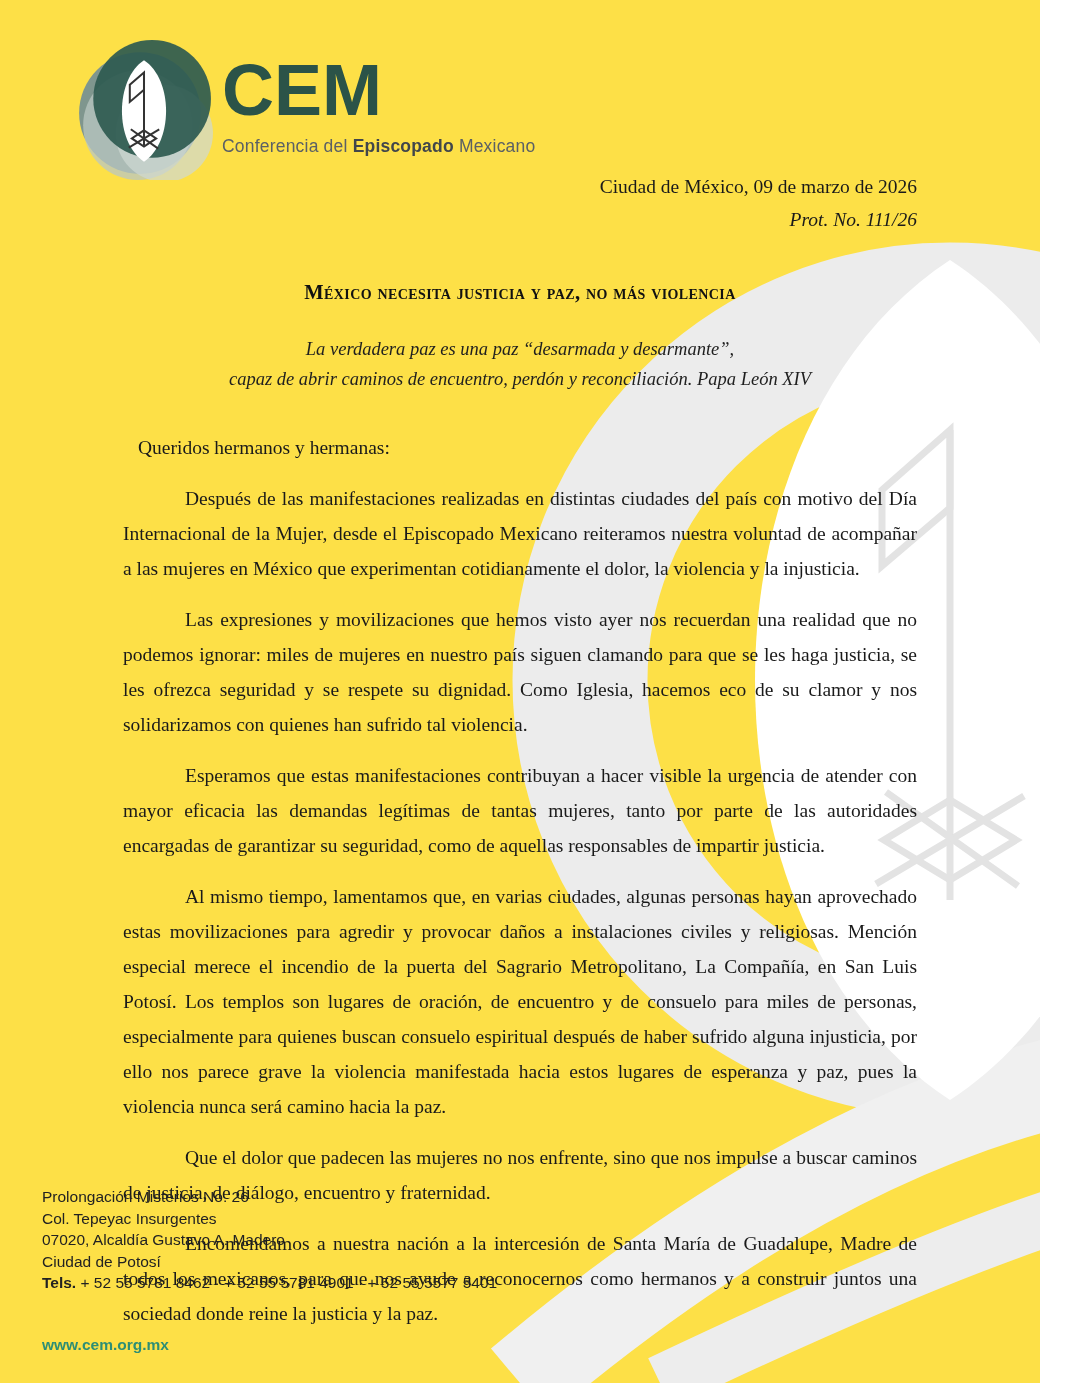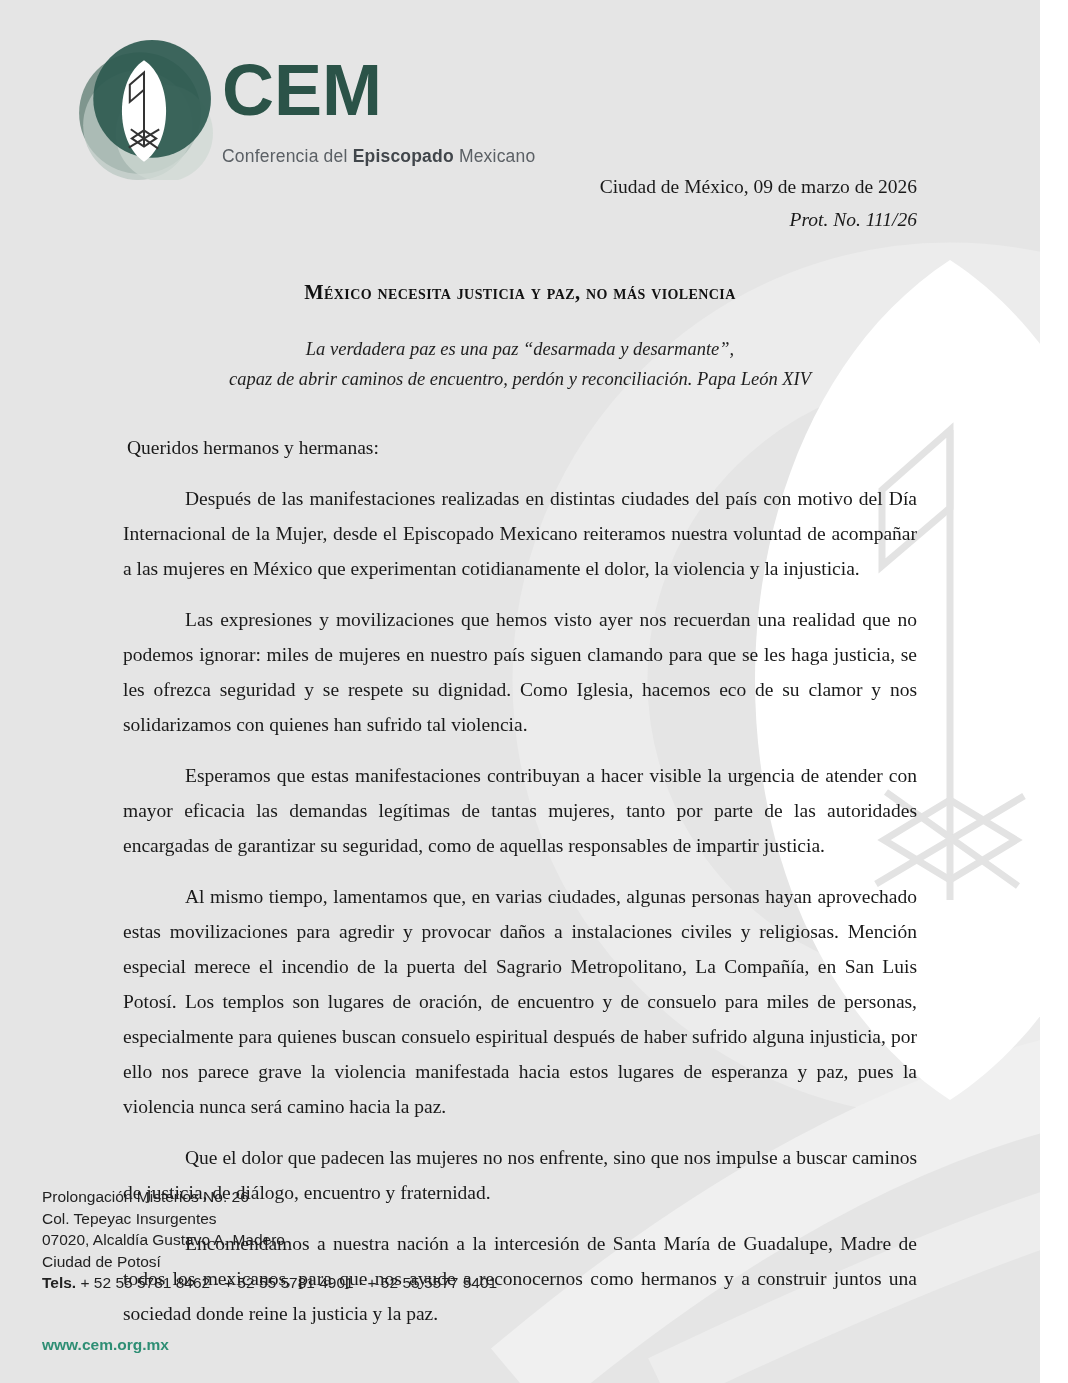--- a/index.html
+++ b/index.html
@@ -4,21 +4,21 @@
 <style>
   html, body {
     margin: 0;
     padding: 0;
     background: #ffffff;
   }
   .page {
     position: relative;
     width: 1040px;
     height: 1383px;
-    background: #e5e5e5;
+    background: #fde047;
     overflow: hidden;
     font-family: "Liberation Serif", "DejaVu Serif", serif;
     color: #1a1a1a;
   }
   .watermark {
     position: absolute;
     inset: 0;
     z-index: 0;
     pointer-events: none;
   }
@@ -36,21 +36,21 @@
     font-family: "Liberation Sans", "DejaVu Sans", sans-serif;
   }
   .logo-acronym {
     font-size: 72px;
     line-height: 76px;
     font-weight: 700;
     letter-spacing: 0px;
     color: #2b5348;
   }
   .logo-tagline {
-    margin-top: 18px;
+    margin-top: 8px;
     font-size: 17.5px;
     color: #5b6065;
     letter-spacing: 0.2px;
   }
   .logo-tagline .bold { font-weight: 700; color: #41464b; }
 
   
   .date-line {
     position: absolute;
     right: 123px; top: 176px;
@@ -81,21 +81,21 @@
   }
   .epigraph {
     margin-top: 30px;
     font-size: 18.5px;
     font-style: italic;
     line-height: 30px;
     text-align: center;
     color: #1f1f1f;
   }
   .greeting {
-    margin: 36px 0 0 4px;
+    margin: 36px 0 0 15px;
     font-size: 19.5px;
     line-height: 35px;
   }
   .letter p.body-par {
     margin: 16px 0 0 0;
     font-size: 19.5px;
     line-height: 35px;
     text-align: justify;
     text-indent: 62px;
   }

